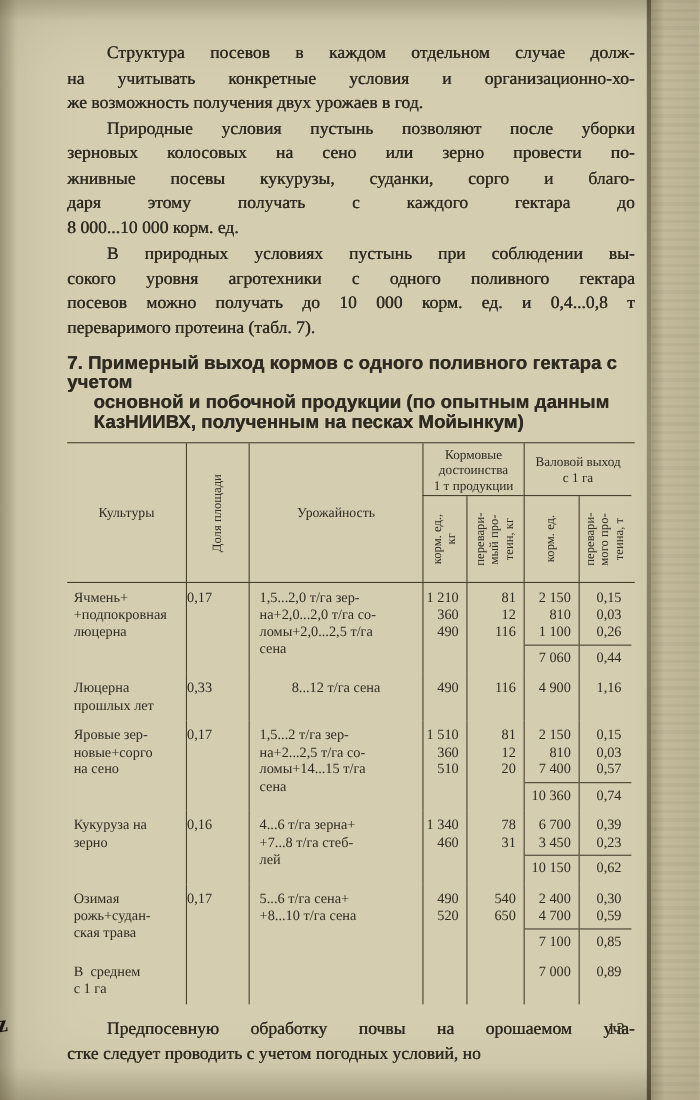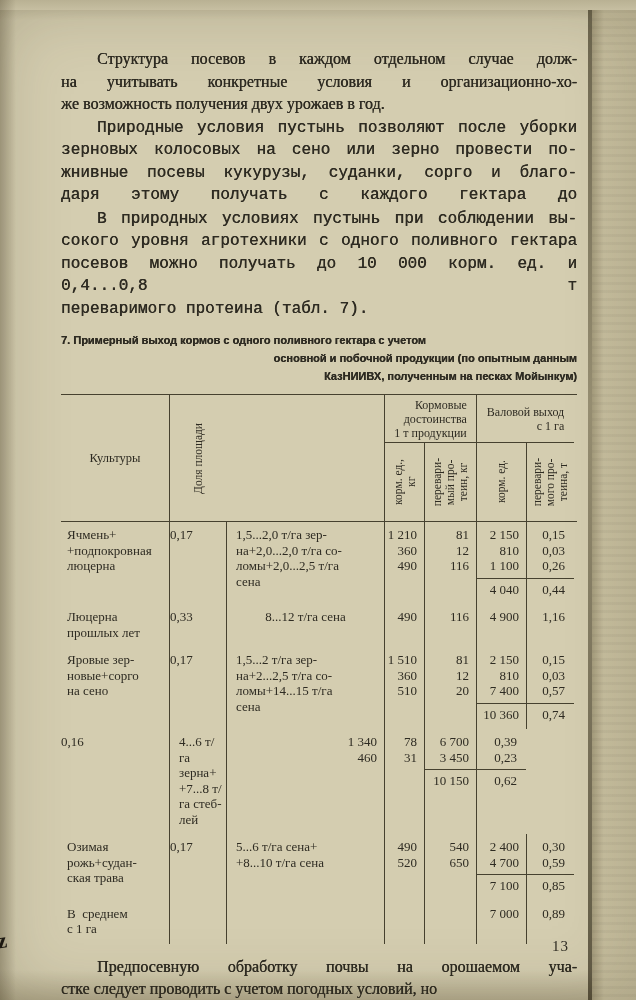--- a/index.html
+++ b/index.html
@@ -11,59 +11,59 @@
   html,body{width:636px;height:1000px;}
   body{
     position:relative;overflow:hidden;
     font-family:"Liberation Serif",serif;color:var(--ink);
     background:
       linear-gradient(90deg, rgba(62,52,30,.30) 0px, rgba(62,52,30,0) 16px),
       linear-gradient(180deg, rgba(88,76,45,.22) 0, rgba(88,76,45,0) 20px),
       linear-gradient(0deg, rgba(88,76,45,.26) 0, rgba(88,76,45,0) 30px),
       var(--paper);
   }
-  .page{position:absolute;inset:0;margin-top:10px;}
+  .page{position:absolute;inset:0;}
   .page::after{content:"";position:absolute;inset:0;box-shadow:inset 0 0 70px rgba(70,60,30,.22);pointer-events:none;}
 
   .spine{position:absolute;left:588px;top:0;width:4px;height:100%;
     background:linear-gradient(180deg,rgba(40,33,15,.60),rgba(60,50,25,.40) 40%,rgba(35,28,12,.65));}
   .edge{position:absolute;left:592px;top:0;width:44px;height:100%;
     background:
       repeating-linear-gradient(180deg, rgba(0,0,0,.035) 0 3px, rgba(0,0,0,0) 3px 8px),
       linear-gradient(90deg,rgba(90,78,48,.35),rgba(150,138,100,.10) 12px),
       #cdc5a6;}
 
   .content{position:absolute;left:61px;top:38px;width:516px;}
 
   .para{font-size:16px;line-height:22.5px;text-shadow:.35px 0 0 currentColor;}
   .para .line{text-align:justify;text-align-last:justify;}
   .para .line.last{text-align-last:left;}
   .para .line:first-child{text-indent:36px;}
-  .para + .para{margin-top:1px;font-family:Liberation Mono, monospace;}
+  .para + .para{margin-top:1px;}
 
   .caption{margin-top:11px;font-family:"Liberation Sans",sans-serif;font-weight:bold;
-    font-size:11px;line-height:18px;text-shadow:.25px 0 0 currentColor;}
-  .caption .line:nth-child(2),.caption .line:nth-child(3){margin-left:24px;text-align:right;}
+    font-size:17px;line-height:18px;text-shadow:.25px 0 0 currentColor;}
+  .caption .line:nth-child(2),.caption .line:nth-child(3){margin-left:24px;}
 
   .table{margin-top:9px;}
   .thead,.trow{display:grid;grid-template-columns:108px 57px 158px 40px 52px 50px 48px;}
   .thead{grid-template-rows:48px 78px;border-top:1.6px solid var(--line);border-bottom:1.6px solid var(--line);}
   .hc{border-left:1px solid var(--line);display:flex;align-items:center;justify-content:center;
     font-size:12.5px;line-height:14.5px;text-align:center;}
   .hc.first{border-left:none;}
   .a-cult{grid-area:1/1/3/2;}
   .a-share{grid-area:1/2/3/3;}
   .a-yield{grid-area:1/3/3/4;}
   .a-feedg{grid-area:1/4/2/6;border-bottom:1px solid var(--line);}
   .a-grossg{grid-area:1/6/2/8;border-bottom:1px solid var(--line);}
   .a-fu{grid-area:2/4/3/5;}
   .a-pr{grid-area:2/5/3/6;}
   .a-gf{grid-area:2/6/3/7;}
   .a-gp{grid-area:2/7/3/8;}
-  .ghead{text-align:right;font-size:12px;line-height:14px;}
+  .ghead{text-align:center;font-size:12px;line-height:14px;}
   .vert{writing-mode:vertical-rl;transform:rotate(180deg);font-size:11.5px;}
   .vert div{line-height:13px;text-align:center;}
 
   .trow{font-size:13px;line-height:15.5px;}
   .cell{border-left:1px solid var(--line);padding-top:5px;padding-bottom:7px;}
   .cell:first-child{border-left:none;}
   .culture{padding-left:6px;}
   .share{text-align:left;}
   .yield{padding-left:9px;padding-right:4px;}
   .yield.one{text-align:center;padding-left:0;padding-right:0;font-family:Liberation Serif, serif;}
@@ -89,20 +89,21 @@
     <div class="para">
         <div class="line">Структура посевов в каждом отдельном случае долж-</div>
         <div class="line">на учитывать конкретные условия и организационно-хо-</div>
         <div class="line last">же возможность получения двух урожаев в год.</div>
       </div>
     <div class="para">
         <div class="line">Природные условия пустынь позволяют после уборки</div>
         <div class="line">зерновых колосовых на сено или зерно провести по-</div>
         <div class="line">жнивные посевы кукурузы, суданки, сорго и благо-</div>
         <div class="line">даря этому получать с каждого гектара до</div>
+        <div class="line last">8 000...10 000 корм. ед.</div>
       </div>
     <div class="para">
         <div class="line">В природных условиях пустынь при соблюдении вы-</div>
         <div class="line">сокого уровня агротехники с одного поливного гектара</div>
         <div class="line">посевов можно получать до 10 000 корм. ед. и 0,4...0,8 т</div>
         <div class="line last">переваримого протеина (табл. 7).</div>
       </div>
 
     <div class="caption">
         <div class="line">7. Примерный выход кормов с одного поливного гектара с учетом</div>
@@ -113,20 +114,23 @@
     <div class="table">
       <div class="thead">
         <div class="hc first a-cult">
           <span>Культуры</span>
         </div>
         <div class="hc a-share">
           <div class="vert">
               <div>Доля площади</div>
             </div>
         </div>
+        <div class="hc a-yield">
+          <span>Урожайность</span>
+        </div>
         <div class="hc a-feedg">
           <div class="ghead">
               <div class="line">Кормовые</div>
               <div class="line">достоинства</div>
               <div class="line last">1 т продукции</div>
             </div>
         </div>
         <div class="hc a-grossg">
           <div class="ghead">
               <div class="line">Валовой выход</div>
@@ -182,21 +186,21 @@
             </div>
             <div class="cell num">
               <div class="cl">81</div>
               <div class="cl">12</div>
               <div class="cl">116</div>
             </div>
             <div class="cell num">
               <div class="cl">2 150</div>
               <div class="cl">810</div>
               <div class="cl">1 100</div>
-              <div class="sub">4 040</div>
+              <div class="sub">7 060</div>
             </div>
             <div class="cell num gp">
               <div class="cl">0,15</div>
               <div class="cl">0,03</div>
               <div class="cl">0,26</div>
               <div class="sub">0,44</div>
             </div>
           </div>
           <div class="trow">
             <div class="cell culture">
@@ -254,20 +258,24 @@
               <div class="sub">10 360</div>
             </div>
             <div class="cell num gp">
               <div class="cl">0,15</div>
               <div class="cl">0,03</div>
               <div class="cl">0,57</div>
               <div class="sub">0,74</div>
             </div>
           </div>
           <div class="trow">
+            <div class="cell culture">
+              <div class="cl">Кукуруза на</div>
+              <div class="cl">зерно</div>
+            </div>
             <div class="cell share">
               <div class="cl">0,16</div>
             </div>
             <div class="cell yield">
               <div class="cl">4...6 т/га зерна+</div>
               <div class="cl">+7...8 т/га стеб-</div>
               <div class="cl">лей</div>
             </div>
             <div class="cell num">
               <div class="cl">1 340</div>

